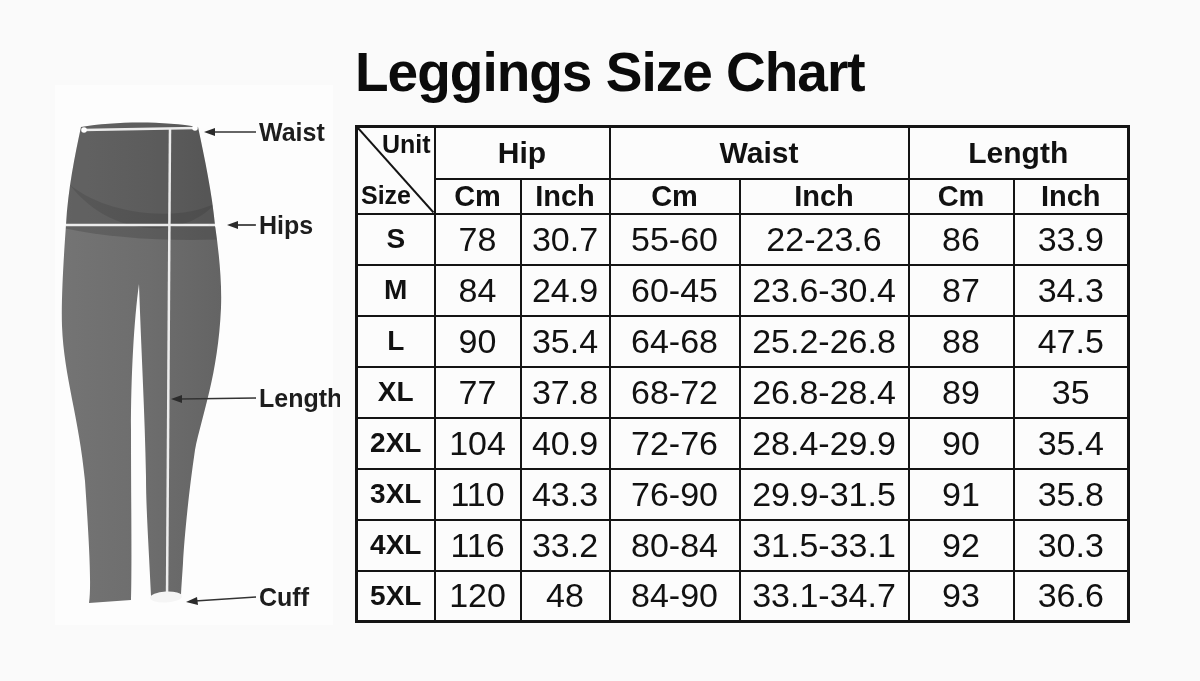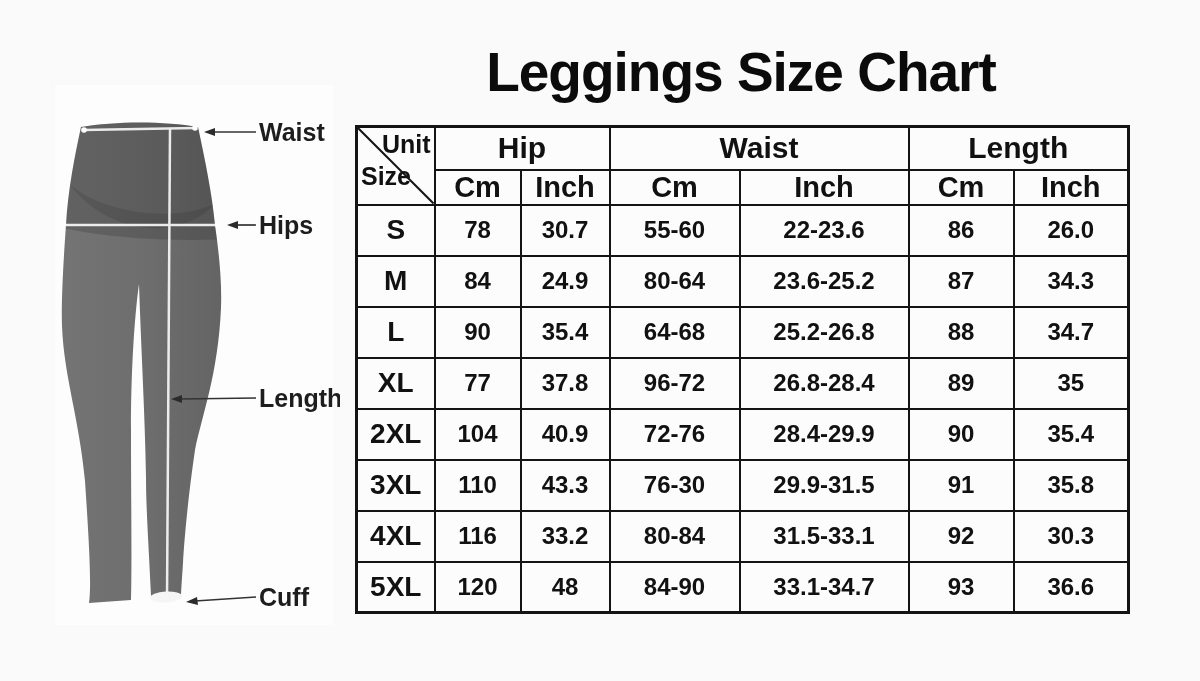--- a/index.html
+++ b/index.html
@@ -4,47 +4,47 @@
 <style>
   html,body{margin:0;padding:0;}
   body{
     width:1200px;height:681px;position:relative;overflow:hidden;
     background:#fafafa;
     font-family:"Liberation Sans", sans-serif;
     color:#111;
   }
   .title{
     position:absolute;left:355px;top:40px;width:772px;
-    text-align:center;font-size:55px;font-weight:700;color:#0b0b0b;
+    font-size:55px;font-weight:700;color:#0b0b0b;
     letter-spacing:-1px;white-space:nowrap;
   }
   .figure-wrap{position:absolute;left:50px;top:85px;width:290px;height:575px;}
   .figure-wrap svg{display:block;}
   .fig-label{font-family:"Liberation Sans",sans-serif;font-size:25px;font-weight:700;fill:#1d1d1d;}
 
   table.size-table{
     position:absolute;left:355px;top:125px;
     border-collapse:collapse;table-layout:fixed;
     background:#fcfcfc;border:3px solid #141414;
   }
   table.size-table th, table.size-table td{
     border:2px solid #141414;text-align:center;vertical-align:middle;
     padding:0;overflow:hidden;white-space:nowrap;
   }
-  tr.group-row{height:43px;}
+  tr.group-row{height:52px;}
   tr.unit-row{height:32px;}
   tr.data-row{height:51px;}
   .group-head{font-size:30px;font-weight:700;margin-top:32px;}
   .unit-head{font-size:29px;font-weight:700;}
   .size-cell{font-size:28px;font-weight:700;}
-  .val-cell{font-size:24px;font-weight:700;}
+  .val-cell{font-size:34px;font-weight:400;}
   .corner-cell{position:relative;}
   .corner-cell svg{position:absolute;left:0;top:0;width:100%;height:100%;}
   .corner-top{position:absolute;top:2px;right:3px;font-size:25px;font-weight:700;}
-  .corner-bottom{position:absolute;bottom:13px;left:3px;font-size:25px;font-weight:700;}
+  .corner-bottom{position:absolute;bottom:3px;left:3px;font-size:25px;font-weight:700;}
 </style>
 </head>
 <body>
 
 <div class="title">Leggings Size Chart</div>
 
 <div class="figure-wrap">
   <svg viewBox="0 0 290 575" width="290" height="575">
     <defs>
       <linearGradient id="legGrad" x1="0" y1="0" x2="1" y2="0">
@@ -134,63 +134,63 @@
     <th class="unit-head">Inch</th>
   </tr>
 
   <tr class="data-row">
     <td class="size-cell">S</td>
     <td class="val-cell">78</td>
     <td class="val-cell">30.7</td>
     <td class="val-cell">55-60</td>
     <td class="val-cell">22-23.6</td>
     <td class="val-cell">86</td>
-    <td class="val-cell">26.0</td>
+    <td class="val-cell">33.9</td>
   </tr>
   <tr class="data-row">
     <td class="size-cell">M</td>
     <td class="val-cell">84</td>
     <td class="val-cell">24.9</td>
-    <td class="val-cell">80-64</td>
-    <td class="val-cell">23.6-25.2</td>
+    <td class="val-cell">60-45</td>
+    <td class="val-cell">23.6-30.4</td>
     <td class="val-cell">87</td>
     <td class="val-cell">34.3</td>
   </tr>
   <tr class="data-row">
     <td class="size-cell">L</td>
     <td class="val-cell">90</td>
     <td class="val-cell">35.4</td>
     <td class="val-cell">64-68</td>
     <td class="val-cell">25.2-26.8</td>
     <td class="val-cell">88</td>
-    <td class="val-cell">34.7</td>
+    <td class="val-cell">47.5</td>
   </tr>
   <tr class="data-row">
     <td class="size-cell">XL</td>
     <td class="val-cell">77</td>
     <td class="val-cell">37.8</td>
-    <td class="val-cell">96-72</td>
+    <td class="val-cell">68-72</td>
     <td class="val-cell">26.8-28.4</td>
     <td class="val-cell">89</td>
     <td class="val-cell">35</td>
   </tr>
   <tr class="data-row">
     <td class="size-cell">2XL</td>
     <td class="val-cell">104</td>
     <td class="val-cell">40.9</td>
     <td class="val-cell">72-76</td>
     <td class="val-cell">28.4-29.9</td>
     <td class="val-cell">90</td>
     <td class="val-cell">35.4</td>
   </tr>
   <tr class="data-row">
     <td class="size-cell">3XL</td>
     <td class="val-cell">110</td>
     <td class="val-cell">43.3</td>
-    <td class="val-cell">76-30</td>
+    <td class="val-cell">76-90</td>
     <td class="val-cell">29.9-31.5</td>
     <td class="val-cell">91</td>
     <td class="val-cell">35.8</td>
   </tr>
   <tr class="data-row">
     <td class="size-cell">4XL</td>
     <td class="val-cell">116</td>
     <td class="val-cell">33.2</td>
     <td class="val-cell">80-84</td>
     <td class="val-cell">31.5-33.1</td>

